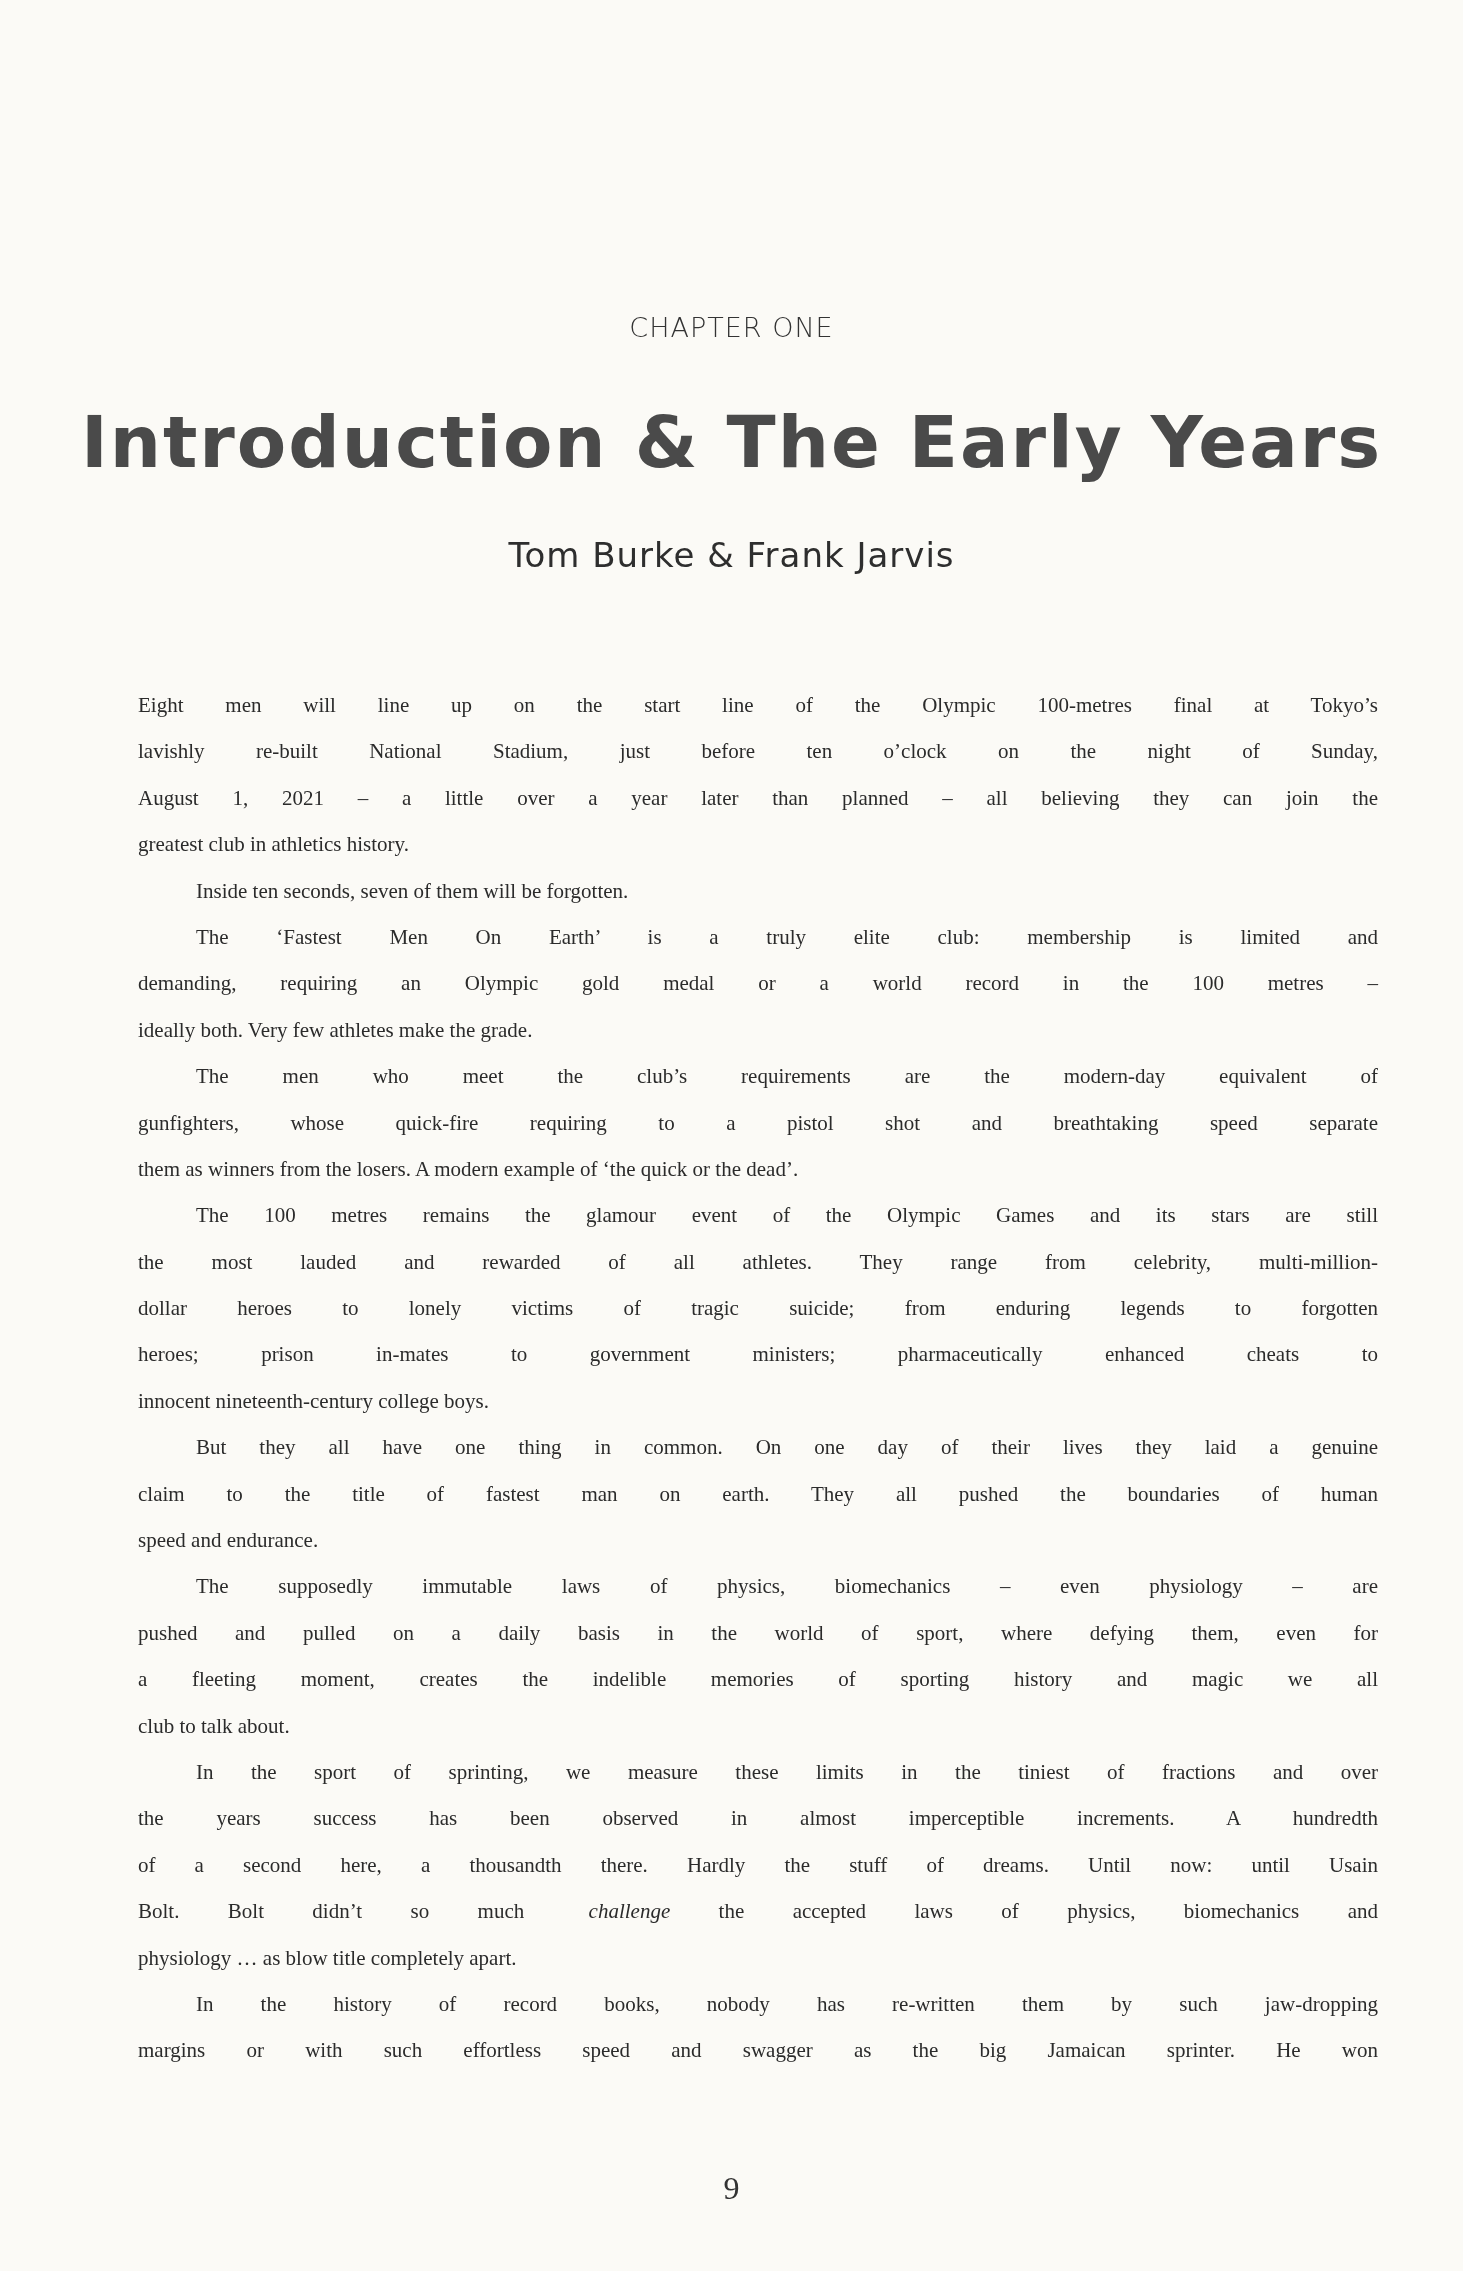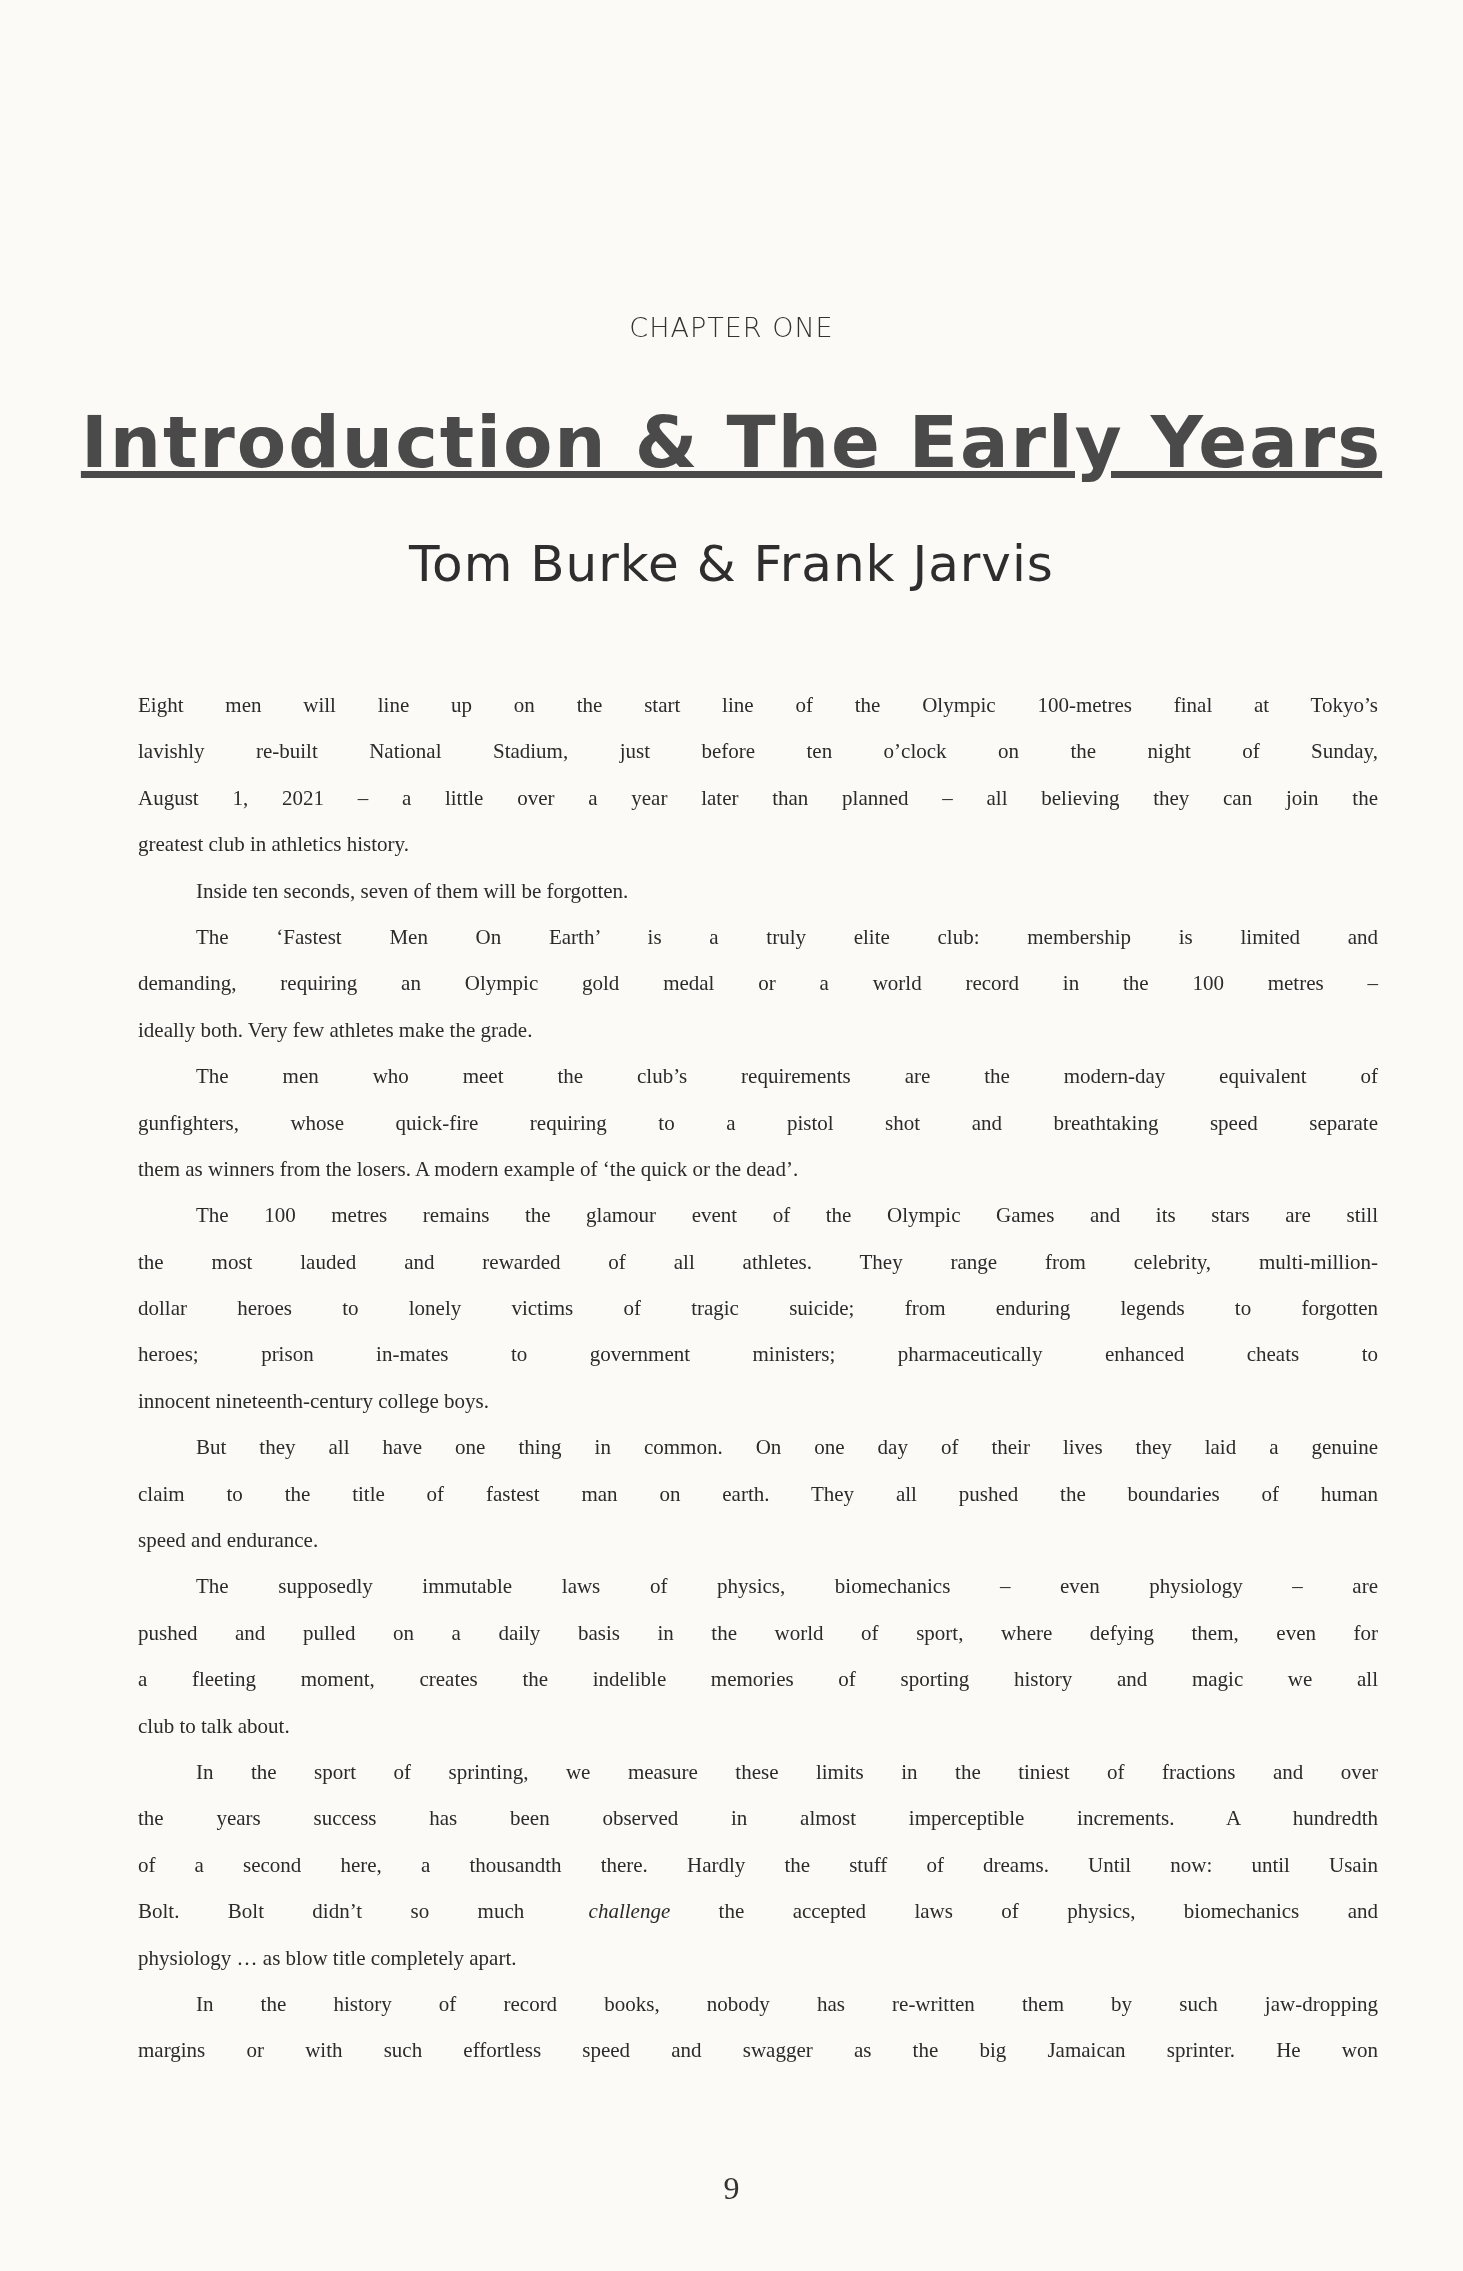--- a/index.html
+++ b/index.html
@@ -18,27 +18,26 @@
     font-size: 27px; letter-spacing: 1px; font-weight: 300;
     color: #333;
   }
   .chapter-title {
     position: absolute; top: 400px; left: 0; width: 1463px;
     text-align: center;
     font-family: "DejaVu Sans", sans-serif;
     font-weight: bold;
     font-size: 72px; letter-spacing: 2px;
     color: #4a4a4a;
-    text-decoration: underline;
   }
   .authors {
     position: absolute; top: 535px; left: 0; width: 1463px;
     text-align: center;
     font-family: "DejaVu Sans", sans-serif;
-    font-size: 50px; letter-spacing: 1px;
+    font-size: 34px; letter-spacing: 1px;
     color: #2e2e2e;
   }
   .body-text {
     position: absolute; top: 682px; left: 138px; width: 1240px;
     font-family: "Liberation Serif", serif;
     font-size: 21px;
     line-height: 46.4px;
     color: #2b2b2b;
   }
   .line { display: block; white-space: nowrap; text-align: justify; text-align-last: justify; height: 46.4px; }

